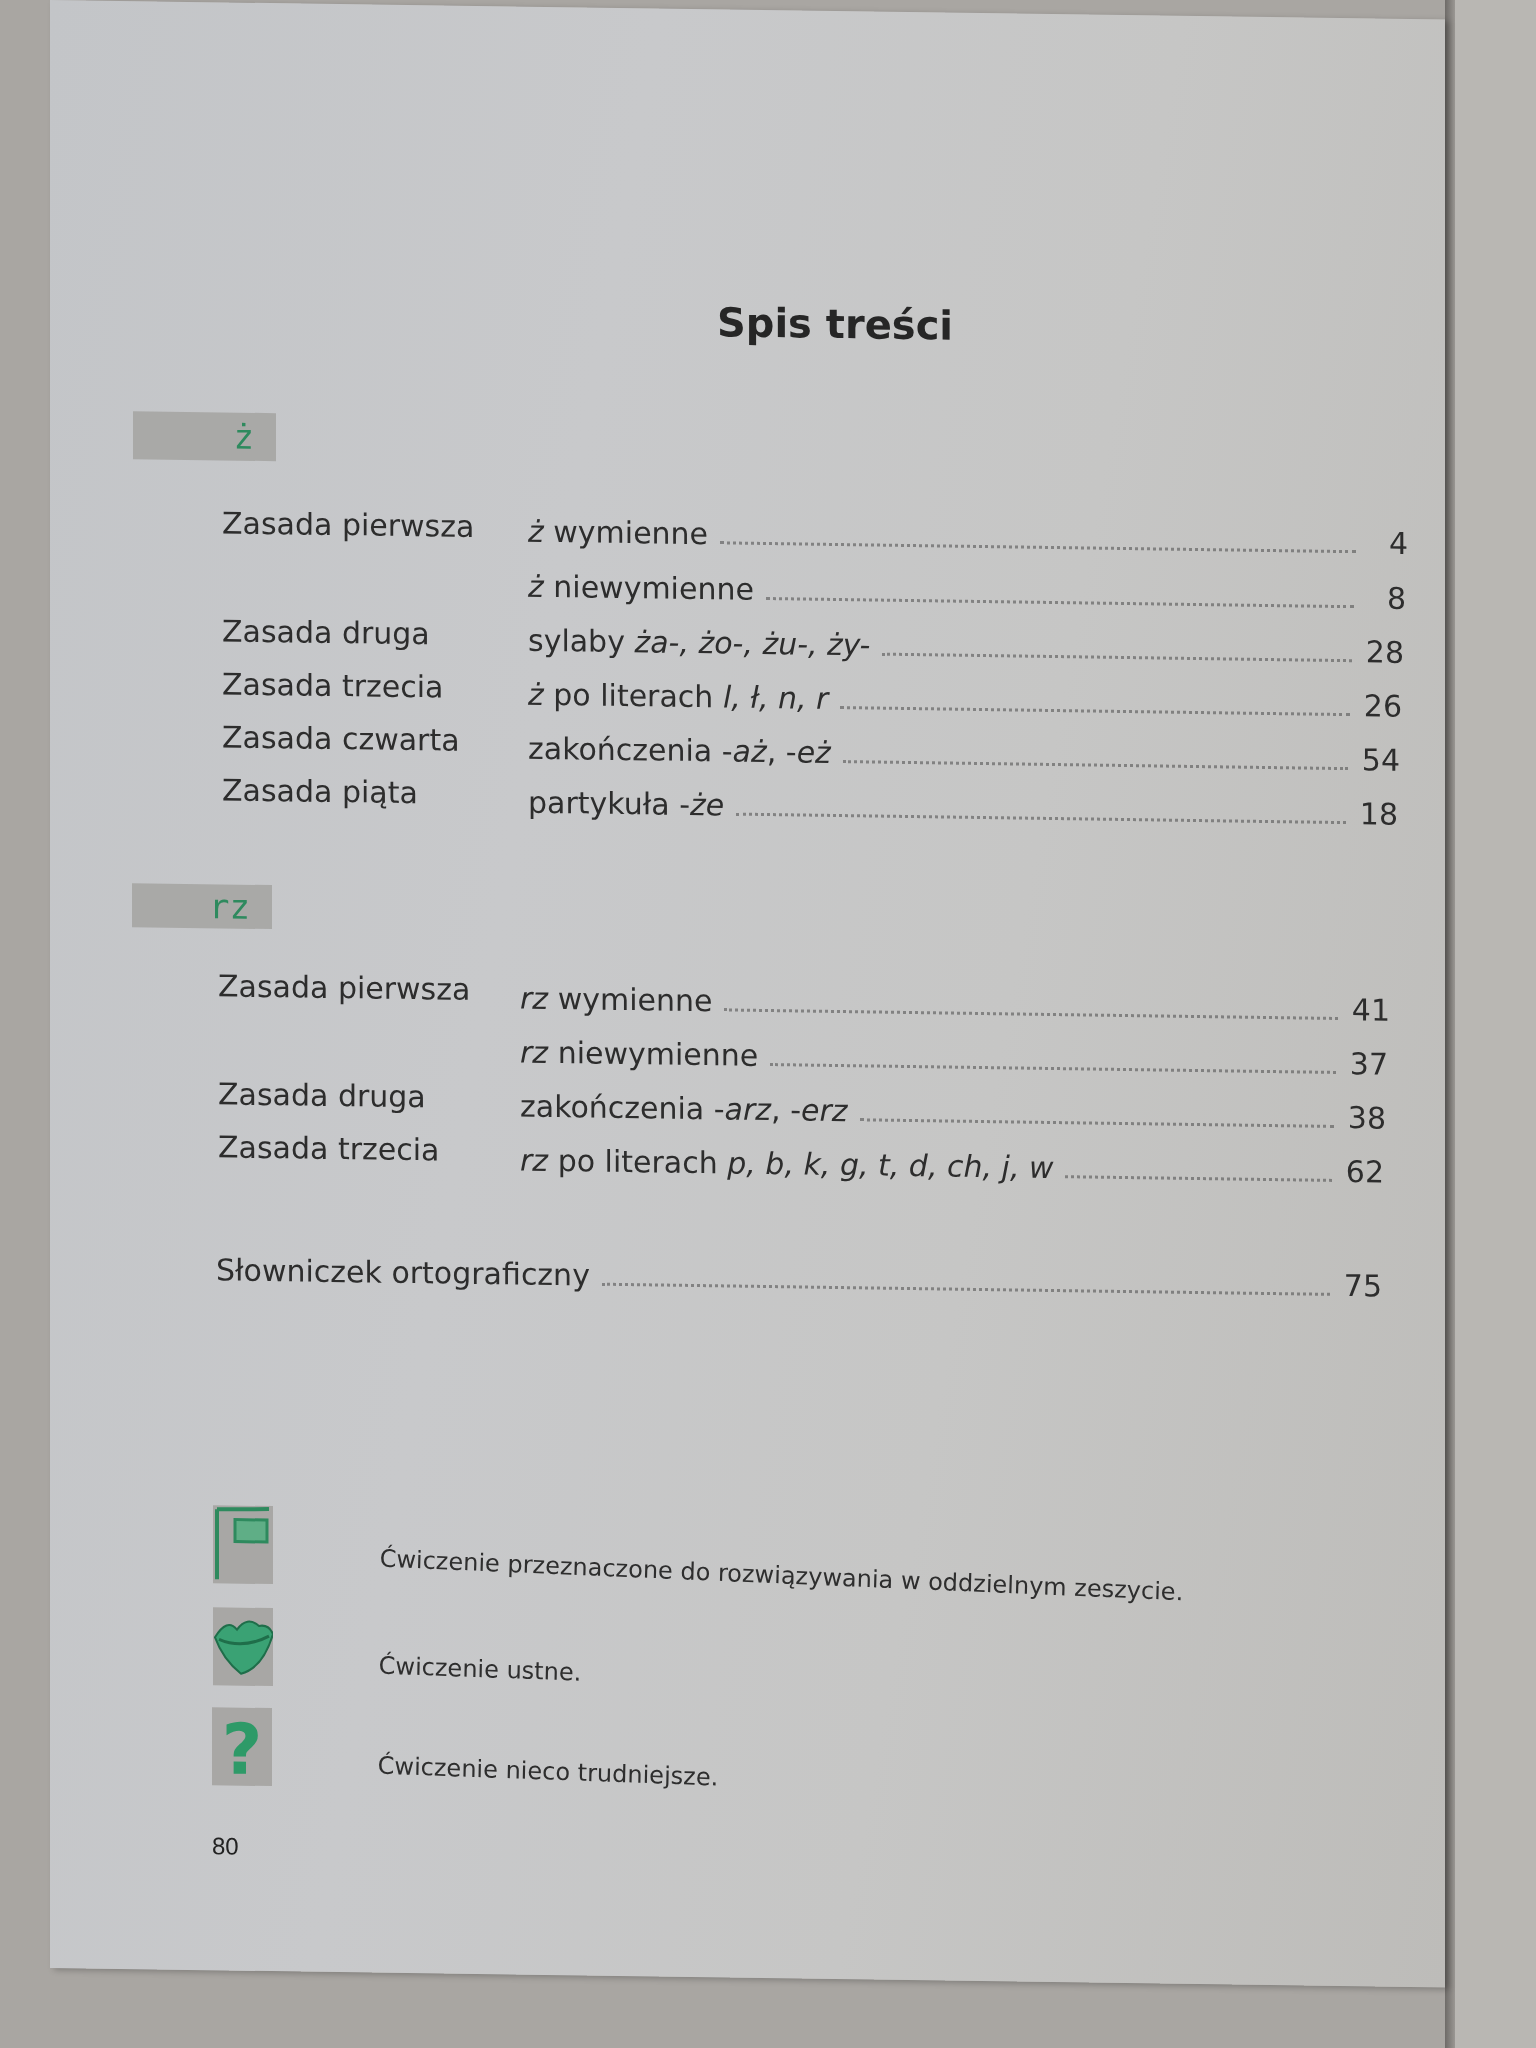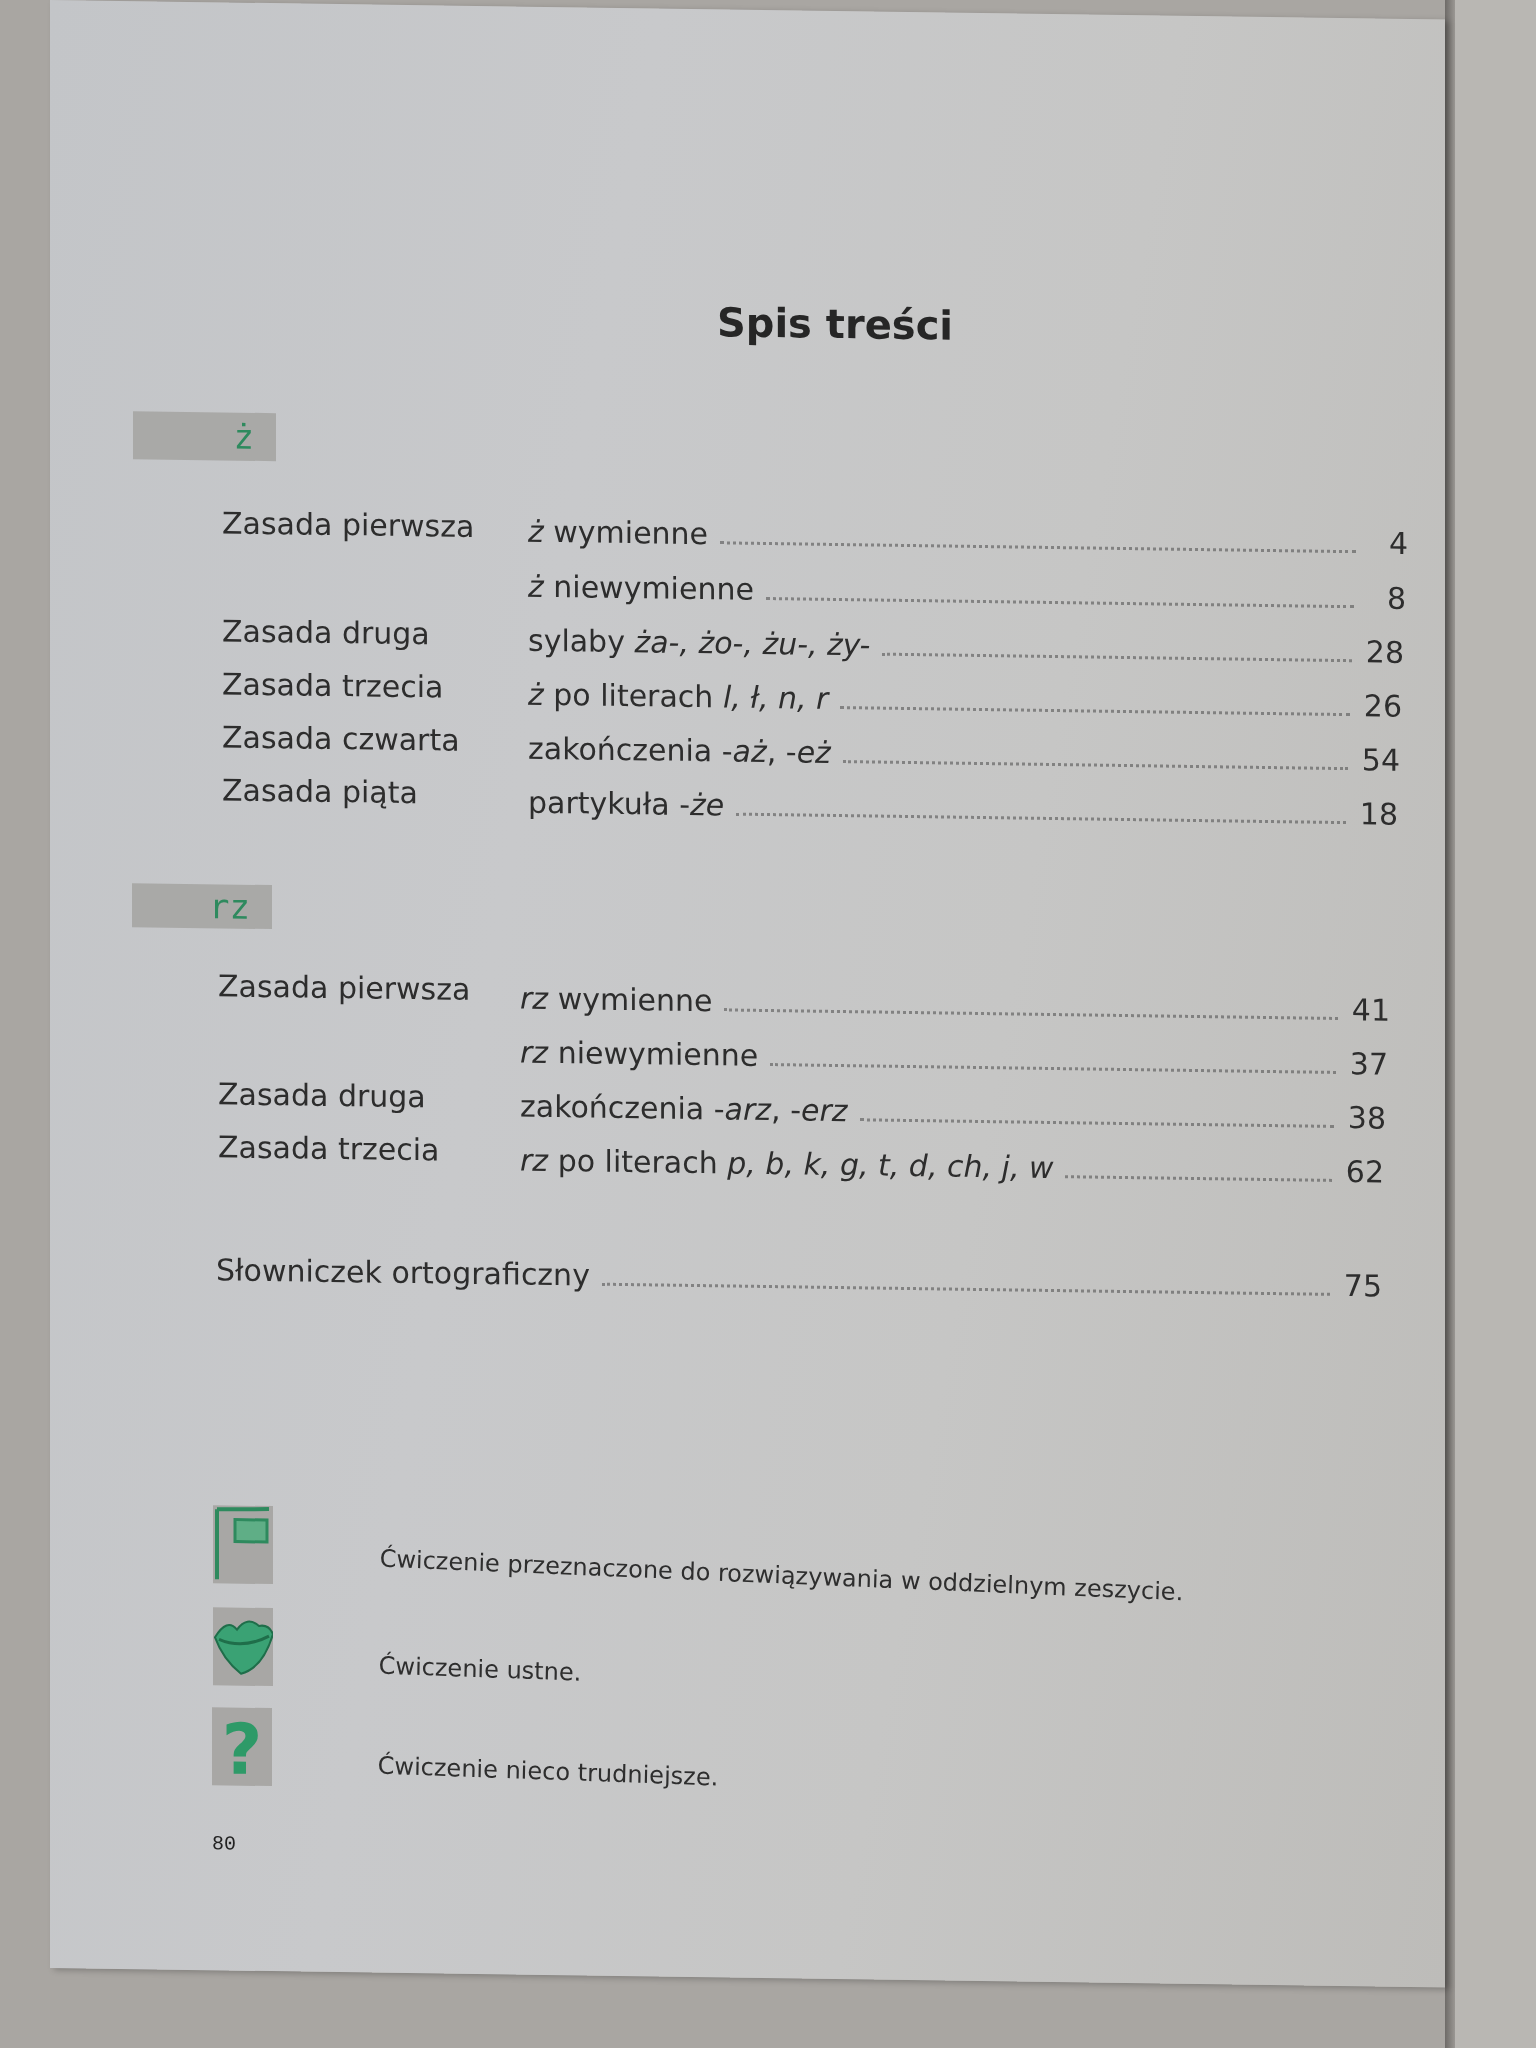--- a/index.html
+++ b/index.html
@@ -31,21 +31,21 @@
     display: flex; align-items: center; justify-content: flex-end; padding-right: 22px; box-sizing: border-box;
   }
   .row { font-size: 30px; color: #2d2d2d; }
   .rule-name { position: absolute; }
   .entry { position: absolute; display: flex; align-items: baseline; }
   .entry .lbl i { font-style: italic; }
   .leader { flex: 1; border-bottom: 3px dotted #555; margin: 0 12px 6px 12px; height: 0; opacity: 0.6; }
   .num { min-width: 40px; text-align: right; }
   .legend-icon { position: absolute; width: 60px; height: 78px; background: #a8a7a5; }
   .legend-text { font-size: 24px; color: #2e2e2e; }
-  .pagenum { font-family: Liberation Mono, monospace; font-size: 20px; color: #222; }
+  .pagenum { font-family: Liberation Sans, sans-serif; font-size: 24px; color: #222; }
 </style>
 </head>
 <body>
 
 <div class="under-page"></div>
 <div class="page-edge"></div>
 
 <div class="page">
 
   <div class="abs title">Spis treści</div>

